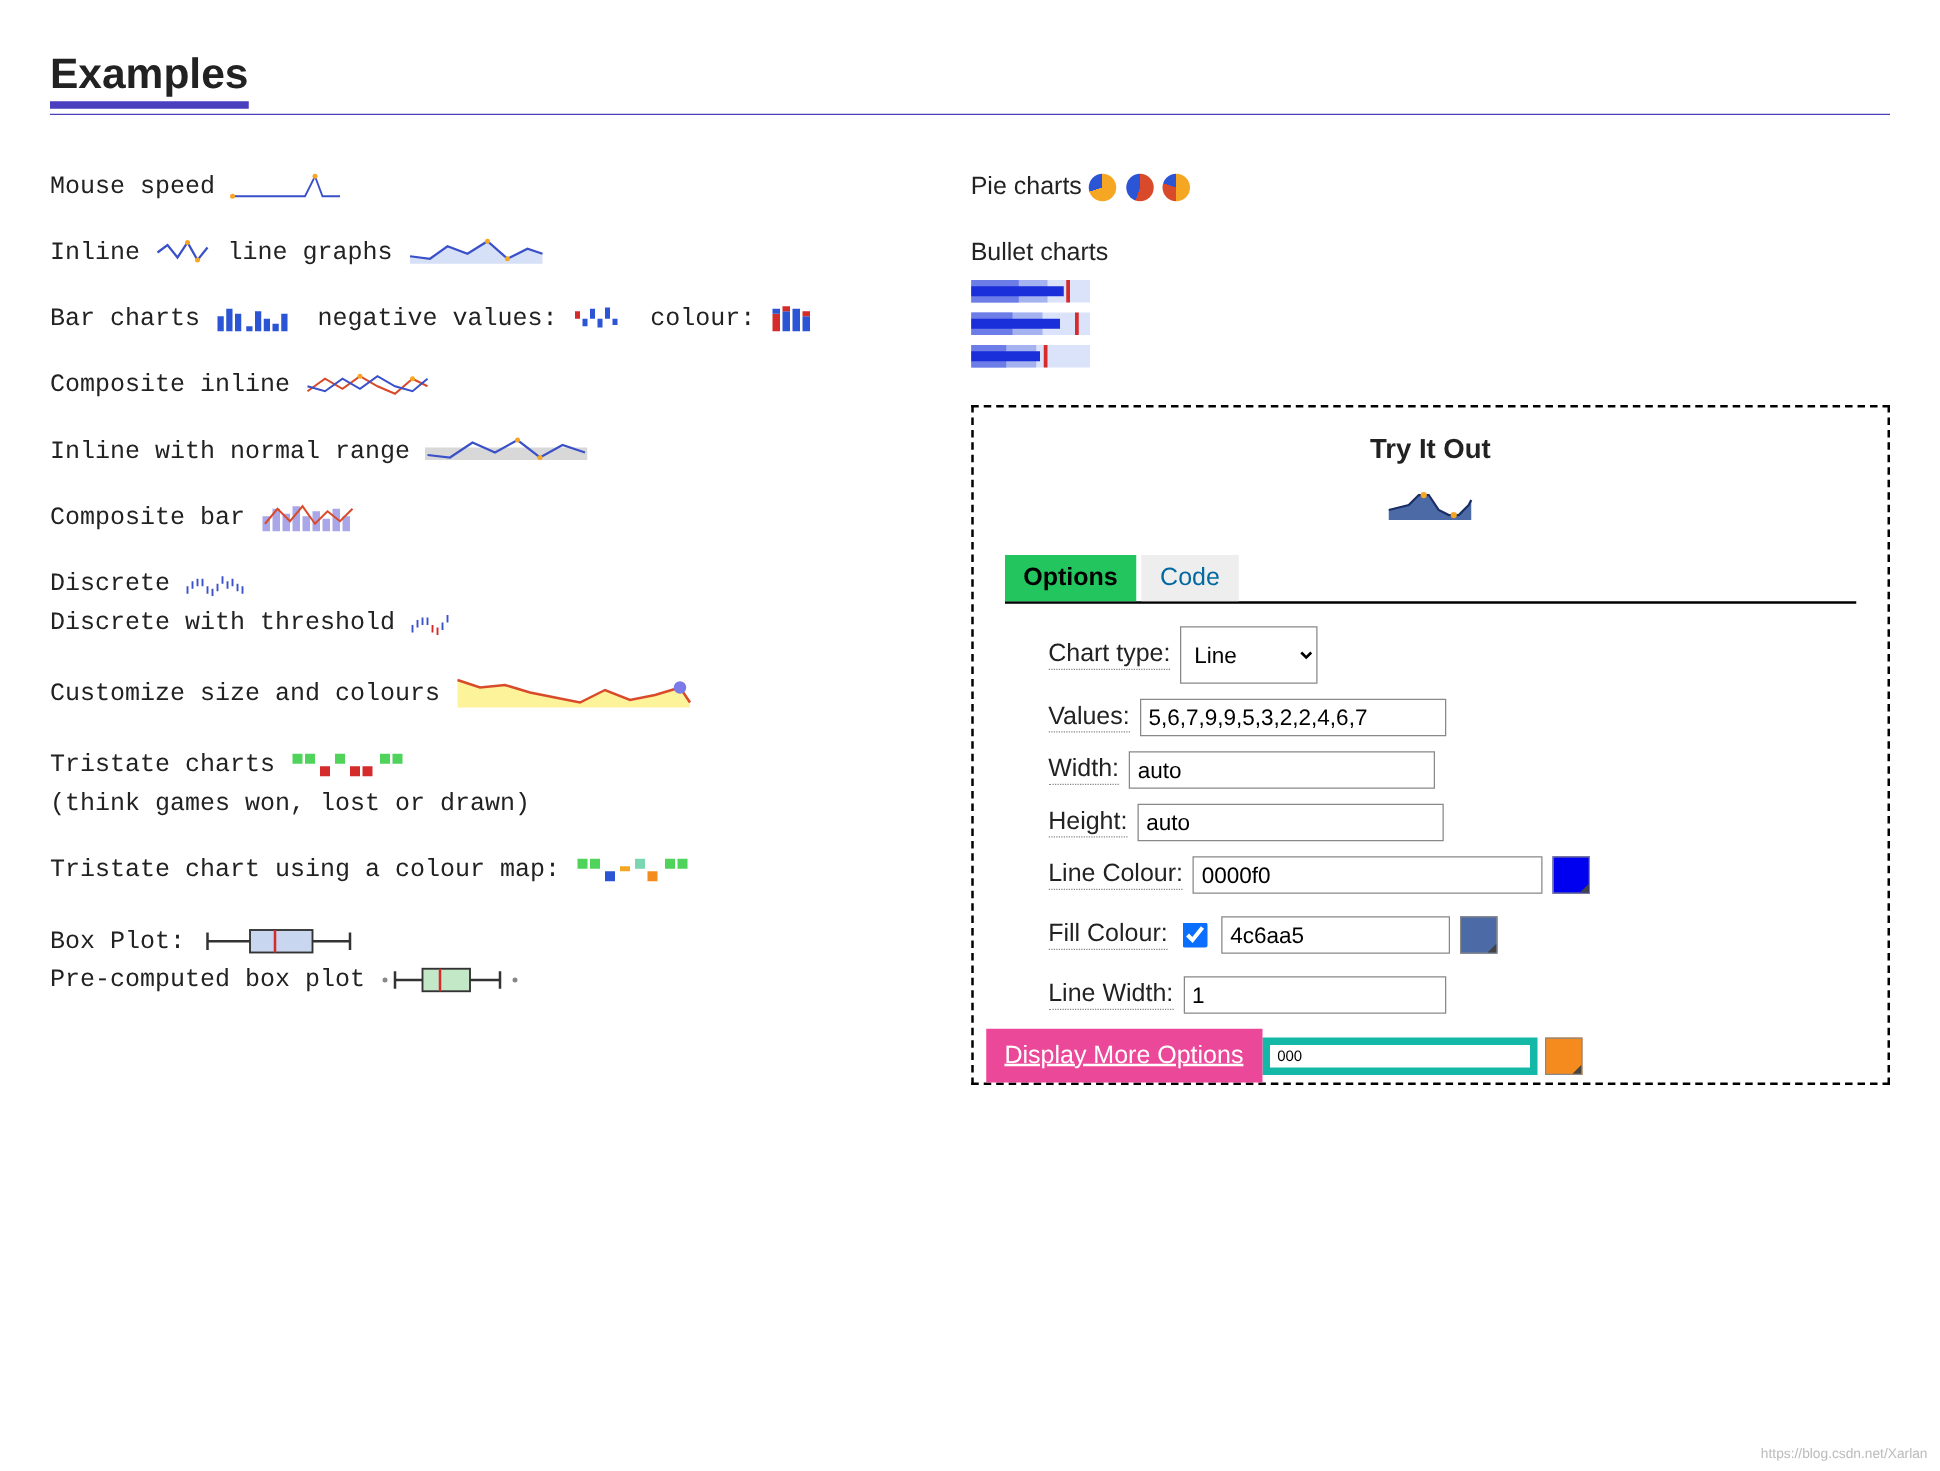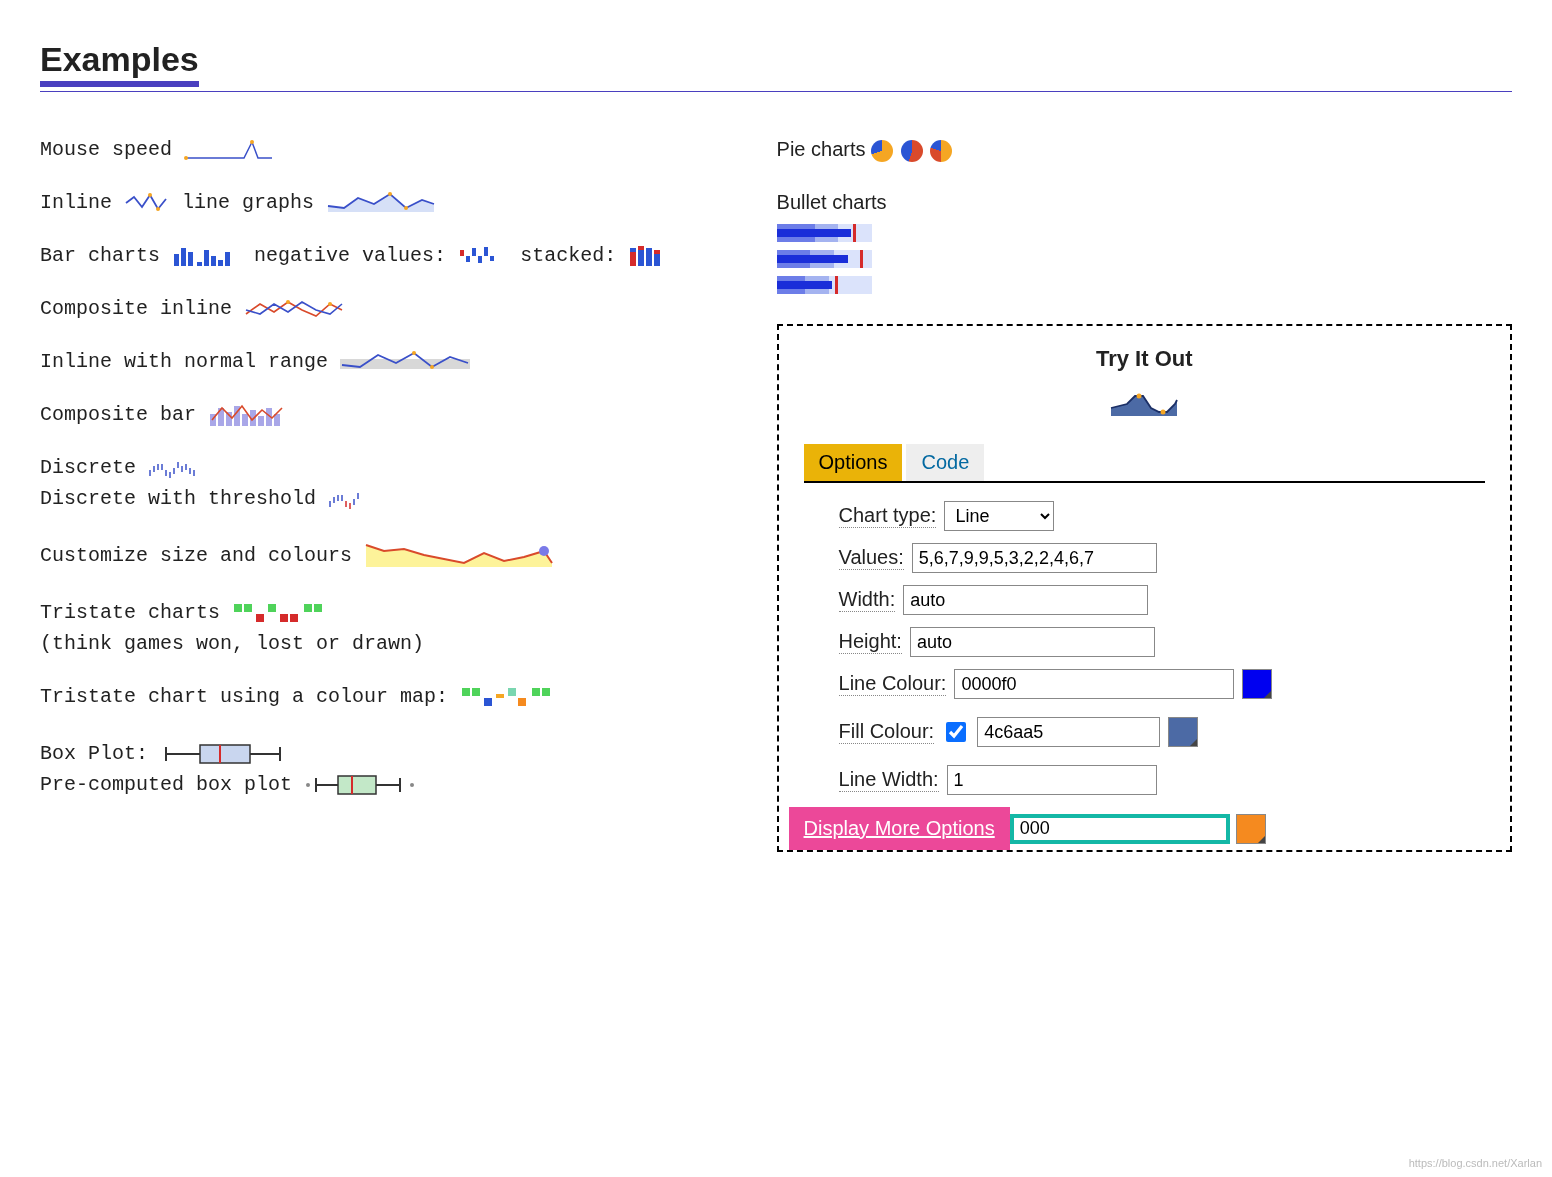--- a/index.html
+++ b/index.html
@@ -65,23 +65,23 @@
   }
   .tab {
     padding: 7px 15px;
     font-size: 20px;
     cursor: pointer;
     color: #0369a1;
     background: #eee;
     margin-right: 4px;
   }
   .tab.active {
-    background: #eab308;
+    background: #22c55e;
     color: #000;
-    font-weight: normal;
+    font-weight: bold;
   }
   .form { padding-left: 35px; }
   .form-row {
     display: flex;
     align-items: center;
     gap: 8px;
     margin-bottom: 12px;
   }
   .form-row label {
     border-bottom: 1px dotted #888;
@@ -90,21 +90,21 @@
   .form-row input[type="text"] {
     border: 1px solid #888;
     padding: 4px 6px;
     font-size: 18px;
     height: 30px;
   }
   .form-row select {
     border: 1px solid #888;
     padding: 3px 6px;
     font-size: 18px;
-    height: 30px;
+    height: 46px;
     background: #fff;
   }
   .color-swatch {
     width: 30px;
     height: 30px;
     border: 1px solid #888;
     background: #3643d3;
     position: relative;
     cursor: pointer;
   }
@@ -129,23 +129,23 @@
     display: inline-block;
     position: relative;
     cursor: pointer;
   }
   .last-form-row {
     display: flex;
     align-items: center;
     margin-left: -25px;
   }
   .last-input {
-    border: 4px solid #14b8a6;
+    border: 6px solid #14b8a6;
     padding: 4px 6px;
-    font-size: 18px;
+    font-size: 12px;
     height: 30px;
     width: 220px;
   }
   .watermark {
     position: fixed;
     right: 10px;
     bottom: 8px;
     font-size: 11px;
     color: #bbb;
   }
@@ -231,21 +231,21 @@
       </svg>
       <span>negative values:</span>
       <svg width="50" height="24">
         <rect x="2" y="6" width="4" height="6" fill="#d52b2b"></rect>
           <rect x="8" y="12" width="4" height="6" fill="#2b55d4"></rect>
         <rect x="14" y="4" width="4" height="8" fill="#2b55d4"></rect>
           <rect x="20" y="12" width="4" height="7" fill="#2b55d4"></rect>
         <rect x="26" y="3" width="4" height="9" fill="#2b55d4"></rect>
           <rect x="32" y="12" width="4" height="5" fill="#2b55d4"></rect>
       </svg>
-      <span>stacked:</span>
+      <span>colour:</span>
       <svg width="36" height="24">
         <rect x="2" y="8" width="6" height="14" fill="#d52b2b"></rect>
           <rect x="2" y="4" width="6" height="4" fill="#2b55d4"></rect>
         <rect x="10" y="6" width="6" height="16" fill="#2b55d4"></rect>
           <rect x="10" y="2" width="6" height="4" fill="#d52b2b"></rect>
         <rect x="18" y="4" width="6" height="18" fill="#2b55d4"></rect>
         <rect x="26" y="10" width="6" height="12" fill="#2b55d4"></rect>
           <rect x="26" y="6" width="6" height="4" fill="#d52b2b"></rect>
       </svg>
     </div>

